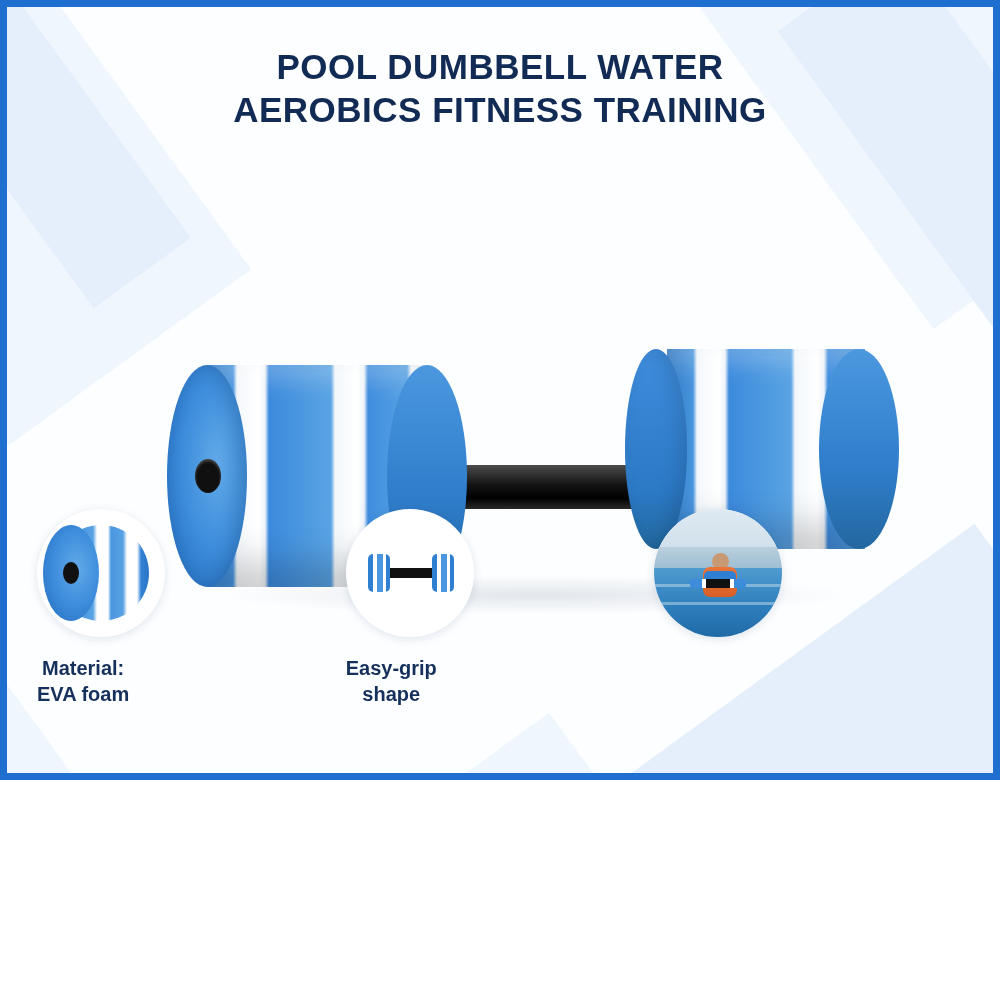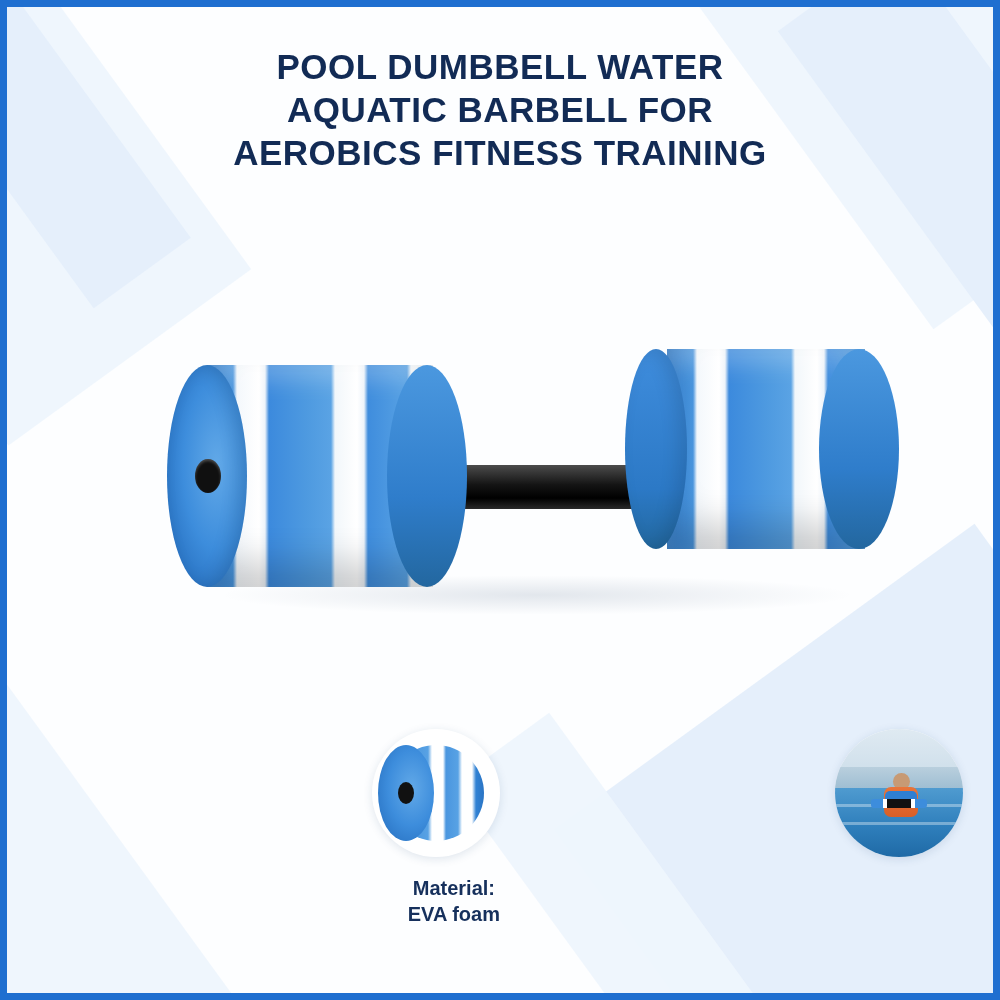--- a/index.html
+++ b/index.html
@@ -3,21 +3,21 @@
 <meta charset="utf-8">
 <style>
   * { box-sizing: border-box; margin: 0; padding: 0; }
   html, body {
     width: 1000px; height: 1000px;
     font-family: "Liberation Sans", sans-serif;
     background: #ffffff;
   }
   .page {
     position: relative;
-    width: 1000px; height: 1000px;
+    width: 1000px; height: 780px;
     background: #5eead4;
     overflow: hidden;
   }
   
   .frame-border {
     position: absolute;
     left: 0; top: 0; right: 0; bottom: 0;
     border: 7px solid #1f6fd0;
     pointer-events: none;
     z-index: 40;
@@ -126,21 +126,21 @@
     position: absolute;
     left: 30px; right: 30px; bottom: 34px;
     height: 230px;
     display: flex;
     z-index: 12;
   }
   .feature {
     flex: 1 1 0;
     display: flex;
     flex-direction: column;
-    align-items: flex-end;
+    align-items: flex-start;
     justify-content: flex-start;
   }
   .fcircle {
     width: 128px; height: 128px;
     border-radius: 50%;
     background: #ffffff;
     box-shadow: 0 2px 10px rgba(20,60,110,.13);
     position: relative;
     overflow: hidden;
     display: flex;
@@ -261,21 +261,20 @@
     <div class="deco soft" style="left:-180px; top:-120px; width:300px; height:520px;"></div>
     <div class="deco soft2" style="left:-60px; top:-150px; width:120px; height:460px;"></div>
     <div class="deco soft" style="left:760px; top:-190px; width:420px; height:430px;"></div>
     <div class="deco soft2" style="left:880px; top:-60px; width:150px; height:420px;"></div>
     <div class="deco soft" style="left:-200px; top:600px; width:330px; height:620px;"></div>
     <div class="deco soft2" style="left:650px; top:620px; width:520px; height:520px;"></div>
     <div class="deco soft" style="left:560px; top:700px; width:120px; height:430px;"></div>
 
     <div class="title">
       <span>POOL DUMBBELL WATER</span>
-      <span>AQUATIC BARBELL FOR</span>
       <span>AEROBICS FITNESS TRAINING</span>
     </div>
 
     <div class="hero">
       <div class="shadow-ground"></div>
       <div class="bar"></div>
 
       <div class="wl">
         <div class="cyl-body"></div>
         <div class="cap-right"></div>
@@ -298,20 +297,33 @@
           <div class="i1-cap"></div>
           <div class="i1-hole"></div>
         </div>
         <div class="fcaption">
           <span>Material:</span>
           <span>EVA foam</span>
         </div>
       </div>
 
 
+      <div class="feature">
+        <div class="fcircle">
+          <div class="i3">
+            <div class="i3-bar"></div>
+            <div class="i3-wl"></div>
+            <div class="i3-wr"></div>
+          </div>
+        </div>
+        <div class="fcaption">
+          <span>Easy-grip</span>
+          <span>shape</span>
+        </div>
+      </div>
 
       <div class="feature">
         <div class="fcircle">
           <div class="i4">
             <div class="i4-sky"></div>
             <div class="i4-wall"></div>
             <div class="i4-water">
               <div class="i4-ripple" style="top:16px;"></div>
               <div class="i4-ripple" style="top:34px;"></div>
             </div>

